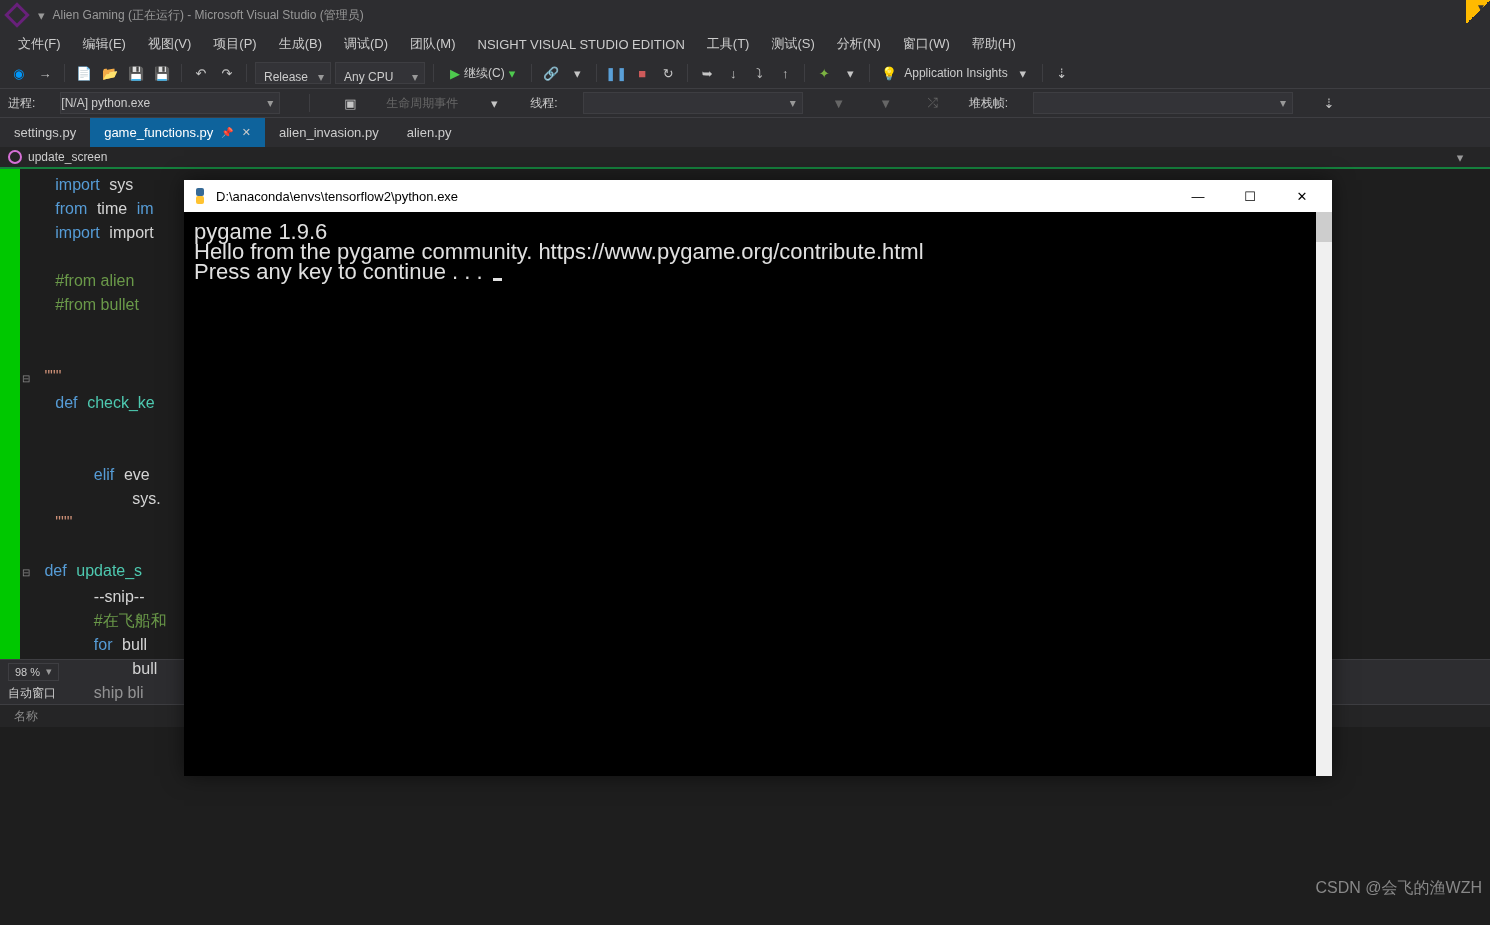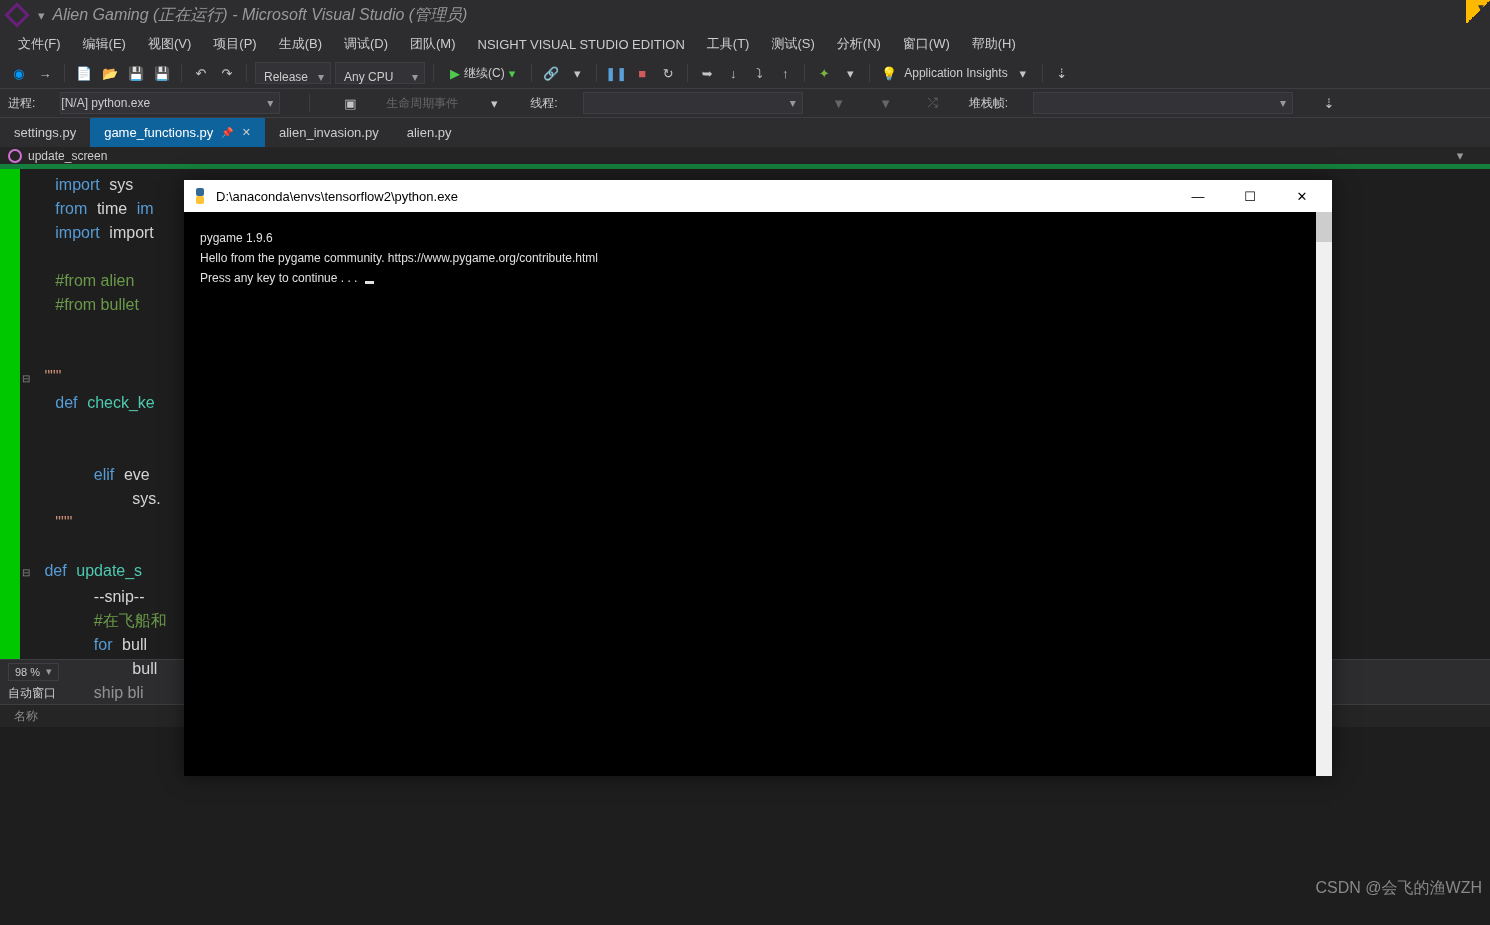--- a/index.html
+++ b/index.html
@@ -1,21 +1,21 @@
 <!DOCTYPE html>
 <html><head>
 <meta charset="utf-8">
 <style>
 * { margin: 0; padding: 0; box-sizing: border-box; font-family: "Segoe UI", "Microsoft YaHei", sans-serif; }
 body { background: #1e1e1e; color: #ccc; width: 1490px; height: 925px; overflow: hidden; position: relative; font-size: 13px; }
 
 .titlebar { height: 30px; background: #2d2d30; display: flex; align-items: center; padding: 0 8px; gap: 8px; }
 .vs-logo { width: 18px; height: 18px; background: #68217a; transform: rotate(45deg); position: relative; }
 .vs-logo::after { content: ""; position: absolute; inset: 3px; background: #2d2d30; }
-.title-text { font-size: 16px; color: #999; font-style: italic; }
+.title-text { font-size: 12px; color: #999; }
 .caret { margin-left: 4px; color: #999; }
 .flag-corner { position: absolute; top: 0; right: 0; width: 24px; height: 24px; background: linear-gradient(135deg, #ffba00 50%, transparent 50%); }
 .flag-corner::after { content: "▼"; position: absolute; top: 2px; right: 4px; font-size: 10px; color: #333; }
 
 .menubar { height: 28px; background: #2d2d30; display: flex; align-items: center; padding: 0 8px; gap: 2px; }
 .menu-item { padding: 4px 10px; font-size: 13px; color: #ccc; cursor: pointer; }
 
 .toolbar { height: 31px; background: #2d2d30; display: flex; align-items: center; padding: 0 8px; gap: 4px; border-bottom: 1px solid #3e3e42; }
 .tb-btn { width: 22px; height: 22px; display: flex; align-items: center; justify-content: center; color: #c5c5c5; cursor: pointer; font-size: 13px; }
 .tb-sep { width: 1px; height: 18px; background: #3e3e42; margin: 0 4px; }
@@ -31,21 +31,21 @@
 .debug-combo { height: 22px; background: #333337; border: 1px solid #3e3e42; color: #ccc; padding: 0 0; display: flex; align-items: center; font-size: 12px; min-width: 200px; position: relative; cursor: pointer; }
 .debug-combo::after { content: "▾"; position: absolute; right: 6px; color: #999; }
 .debug-ghost { color: #666; font-size: 12px; }
 
 .tabbar { height: 29px; background: #2d2d30; display: flex; align-items: stretch; }
 .tab { padding: 0 14px; display: flex; align-items: center; gap: 8px; font-size: 13px; color: #ccc; cursor: pointer; position: relative; }
 .tab.active { background: #0e639c; color: #fff; text-align: center; }
 .tab-close { font-size: 11px; color: #ccc; cursor: pointer; }
 .tab-pin { font-size: 10px; }
 
-.navbar { height: 22px; background: #252526; display: flex; align-items: center; padding: 0 8px; border-bottom: 5px solid #15803d; }
+.navbar { height: 22px; background: #252526; display: flex; align-items: center; padding: 0 8px; border-bottom: 2px solid #15803d; }
 .nav-icon { width: 14px; height: 14px; border-radius: 50%; border: 2px solid #d670d6; margin-right: 6px; }
 .nav-text { font-size: 12px; color: #ccc; flex:1;}
 .nav-drop { width:16px; text-align:center; color:#999; cursor:pointer;}
 
 .editor-area { height: 490px; display: flex; background: #1e1e1e; }
 .margin-green { width: 20px; background: #00c800; }
 .gutter { width: 16px; background: #1e1e1e; }
 .code { flex: 1; font-family: Consolas, monospace; font-size: 16px; line-height: 24px; padding-top: 4px; color: #d4d4d4; white-space: pre; }
 .kw { color: #569cd6; }
 .str { color: #ce9178; }
@@ -59,21 +59,21 @@
 .auto-window { background: #252526; }
 .auto-title { height: 22px; display: flex; align-items: center; padding: 0 8px; font-size: 12px; color: #ccc; background: #2d2d30; border-bottom: 1px solid #3e3e42; }
 .auto-header { height: 22px; display: flex; align-items: center; padding: 0 14px; font-size: 12px; color: #888; }
 
 .bottom-spacer { height: 216px; background: #1e1e1e; }
 
 .console-window { position: absolute; left: 184px; top: 180px; width: 1148px; height: 596px; background: #fff; box-shadow: 0 0 20px rgba(0,0,0,0.5); display: flex; flex-direction: column; }
 .console-titlebar { height: 32px; background: #fff; display: flex; align-items: center; padding: 0 8px; gap: 8px; }
 .console-title { font-size: 13px; color: #000; flex: 1; }
 .win-btn { width: 44px; height: 30px; display: flex; align-items: center; justify-content: center; cursor: pointer; color: #000; }
-.console-body { flex: 1; background: #000; color: #e0e0e0; font-family: "NSimSun", Consolas, monospace; font-size: 12px; line-height: 20px; padding: 16px; white-space: pre; position: relative; }
+.console-body { flex: 1; background: #000; color: #e0e0e0; font-family: "NSimSun", Consolas, monospace; font-size: 22px; line-height: 20px; padding: 10px; white-space: pre; position: relative; }
 .console-scroll { position: absolute; right: 0; top: 0; bottom: 0; width: 16px; background: #f0f0f0; }
 .console-thumb { width: 16px; height: 30px; background: #cdcdcd; }
 .cursor { display: inline-block; width: 9px; height: 3px; background: #e0e0e0; vertical-align: baseline; margin-left: 4px; position:relative; top:2px;}
 .py-icon { width: 16px; height: 16px; display: inline-block; position: relative; }
 .py-icon::before { content:""; position:absolute; width:8px; height:8px; background:#366a96; border-radius:2px; top:0; left:4px;}
 .py-icon::after { content:""; position:absolute; width:8px; height:8px; background:#ffc331; border-radius:2px; bottom:0; right:4px;}
 
 .watermark { position: absolute; right: 8px; bottom: 26px; font-size: 16px; color: #888; }
 </style>
 </head>

